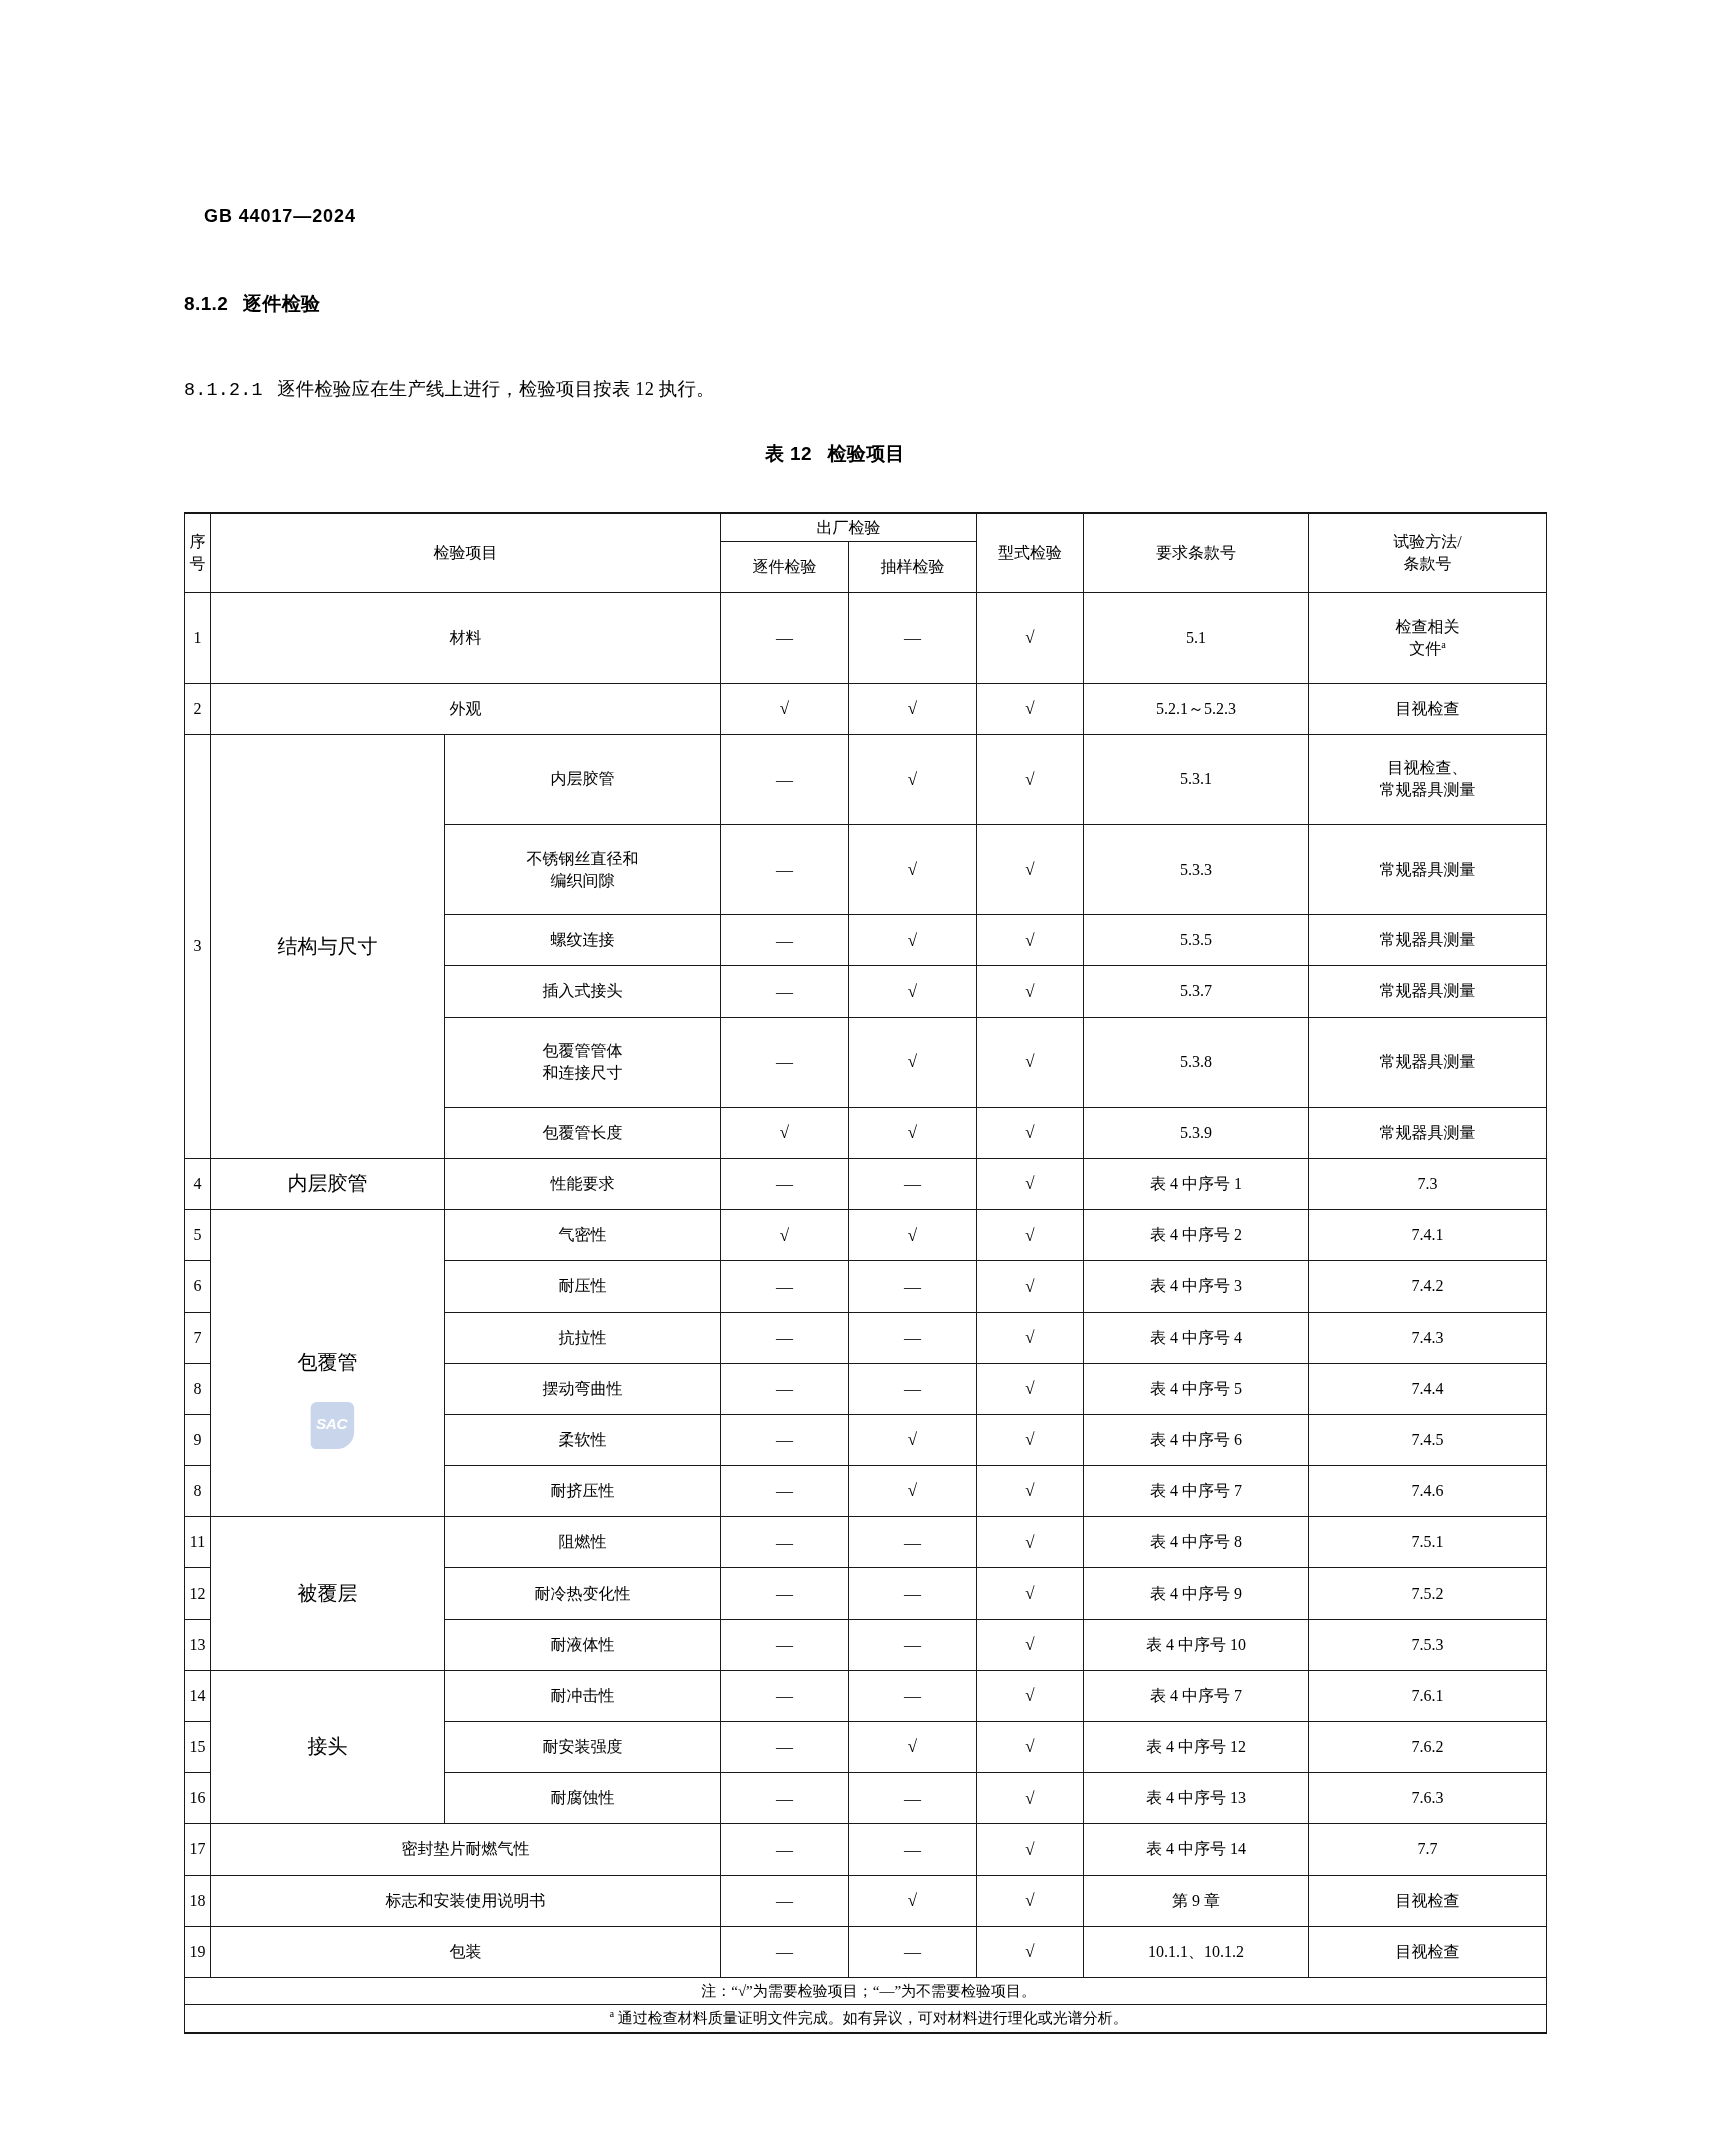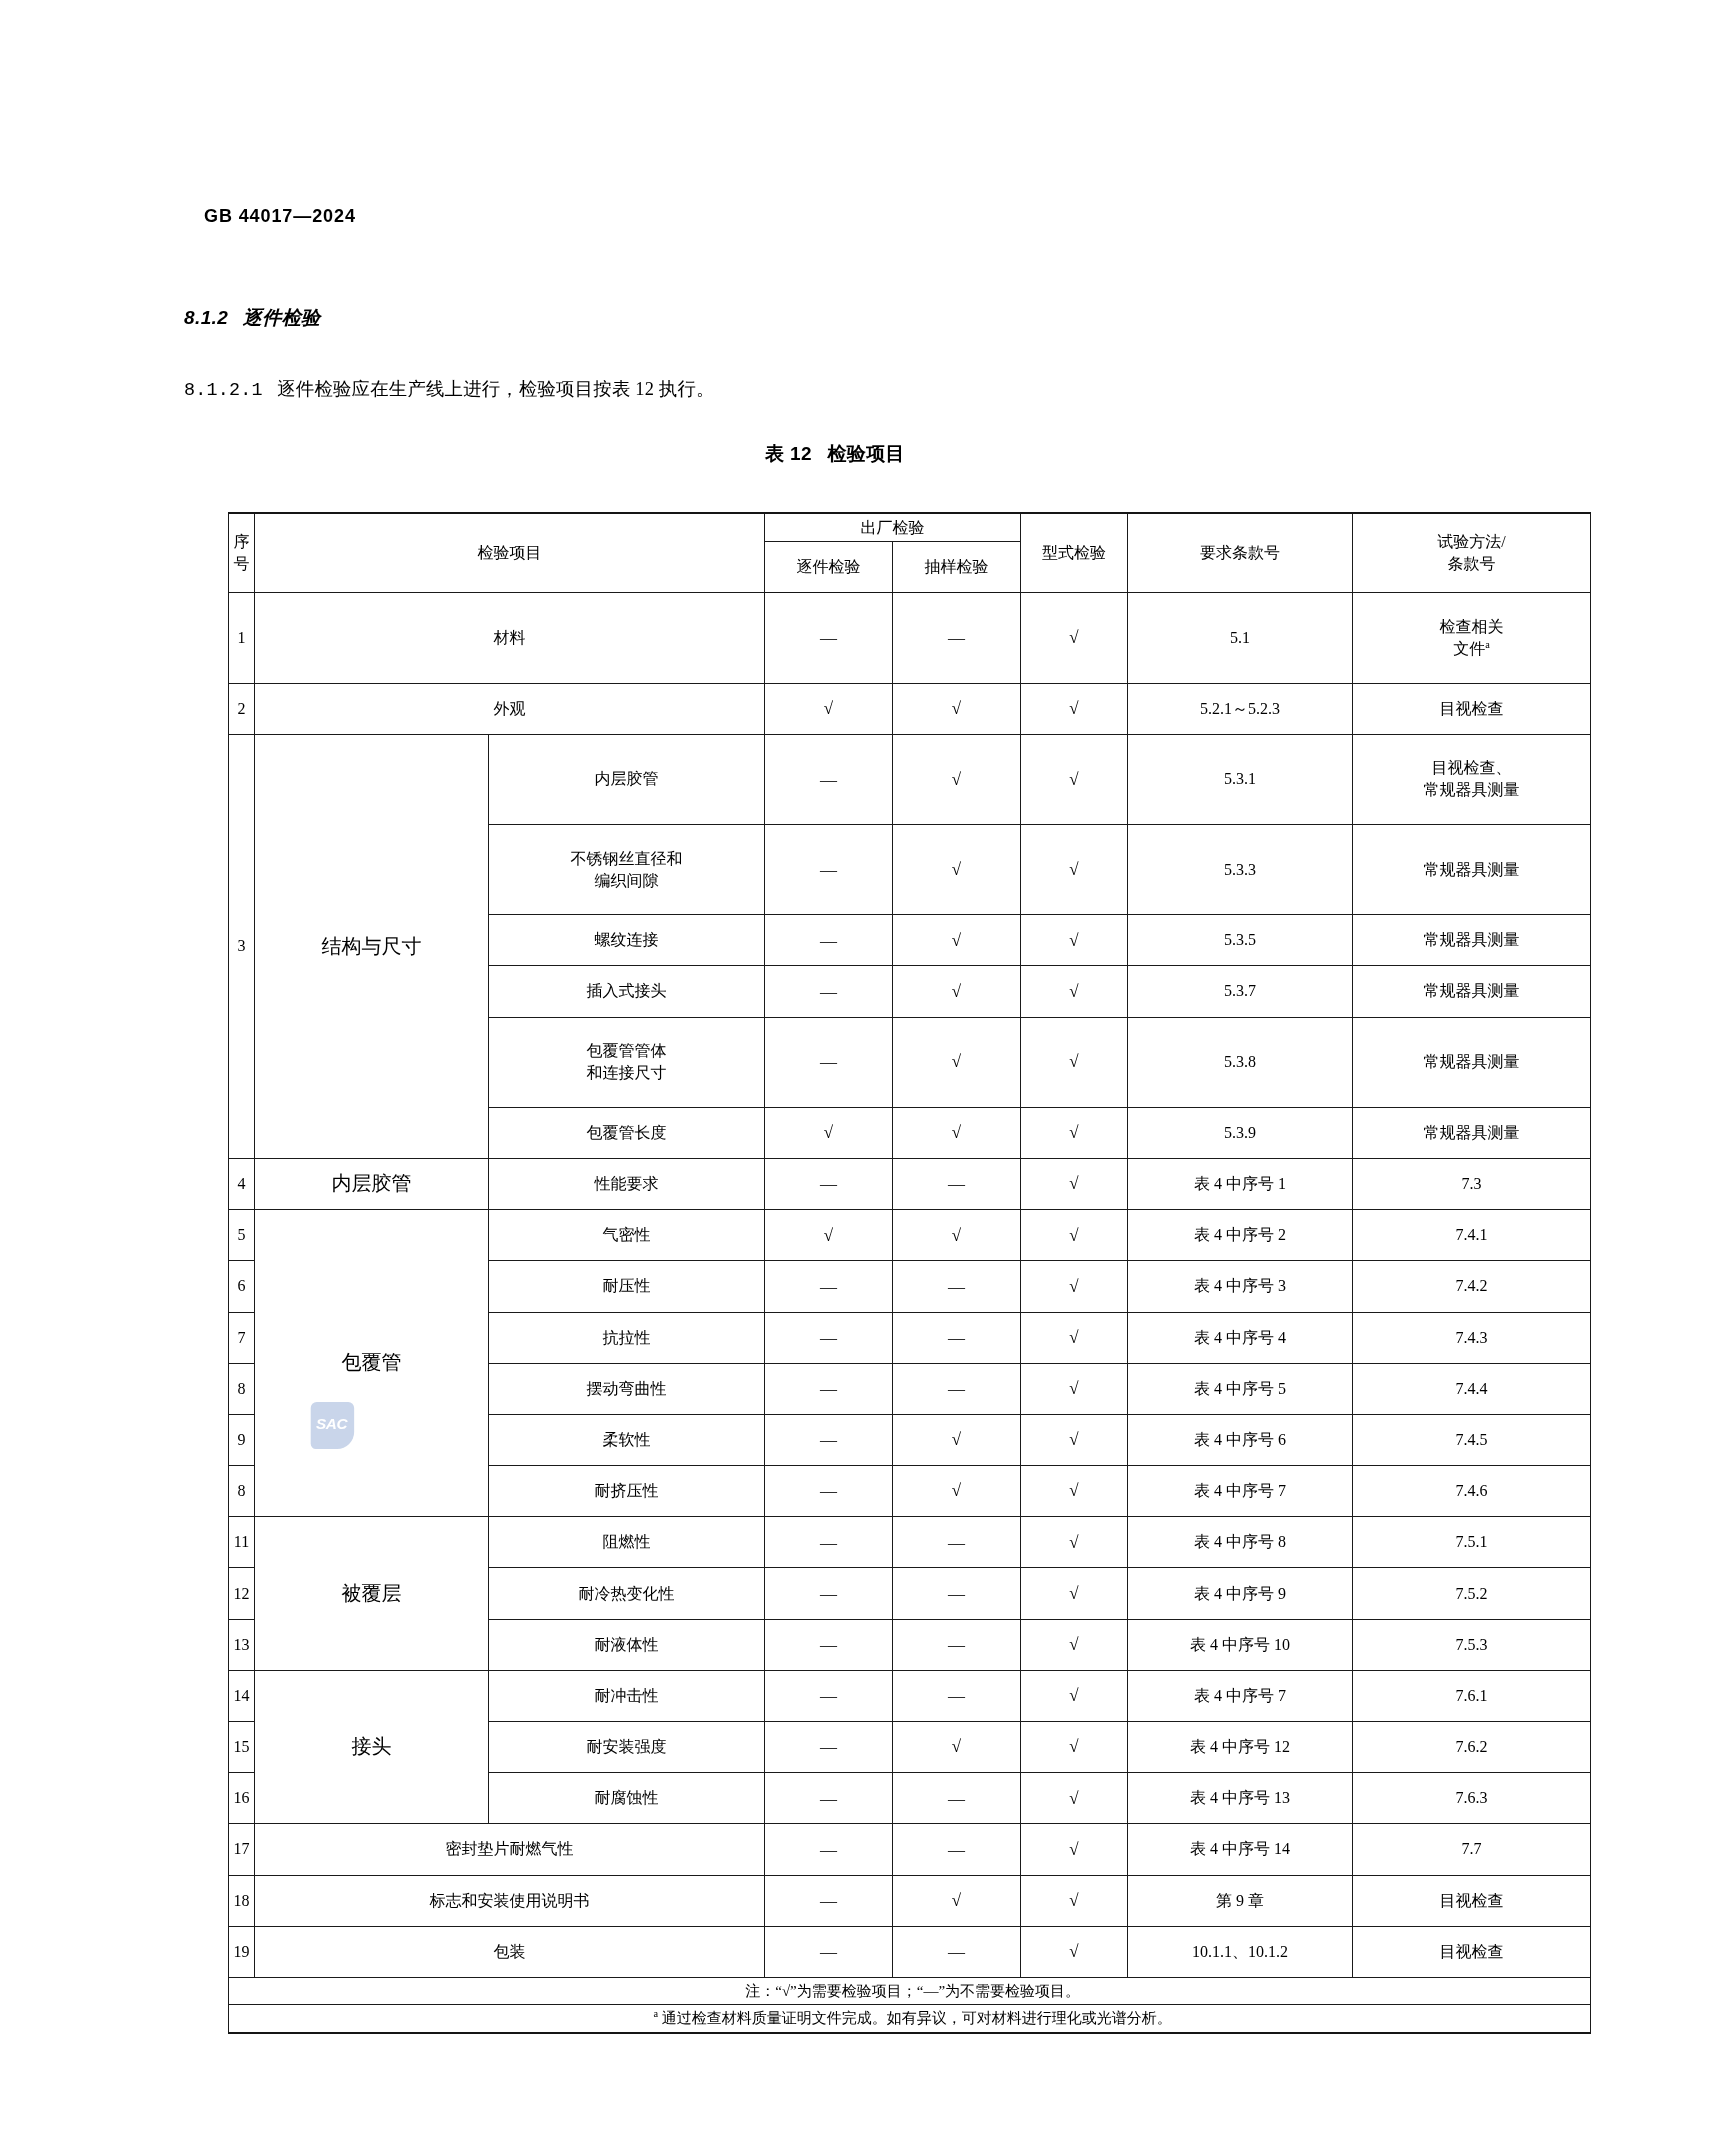--- a/index.html
+++ b/index.html
@@ -14,23 +14,23 @@
 
   
   .std-header{
     position:absolute;left:184px;top:206px;
     font-family:"Liberation Sans","DejaVu Sans",sans-serif;
     font-weight:700;font-size:18px;letter-spacing:0.9px;margin-left:20px;
   }
 
   
   .clause-h{
-    position:absolute;left:184px;top:305px;
+    position:absolute;left:184px;top:291px;
     font-family:"Liberation Sans","DejaVu Sans",sans-serif;
-    font-weight:700;font-size:19px;letter-spacing:0.4px;font-style:italic;
+    font-weight:700;font-size:19px;letter-spacing:0.4px;
   }
   .clause-h .num{margin-right:14.6px;}
 
   .clause-p{
     position:absolute;left:184px;top:376px;
     font-size:18.4px;letter-spacing:0.2px;white-space:nowrap;
   }
   .clause-p .num{
     font-family:Liberation Mono, monospace;
     font-weight:400;margin-right:14.6px;
@@ -53,21 +53,21 @@
     font-size:16px;
   }
   table.t12 td,table.t12 th{
     border:0.6px solid #1a1a1a;
     text-align:center;vertical-align:middle;
     padding:2.6px 1.7px;
     font-weight:400;
     line-height:1.38;
   }
   
-  table.t12{border-top:2.1px solid #151515;border-bottom:2.1px solid #151515;margin-left:44px;}
+  table.t12{border-top:2.1px solid #151515;border-bottom:2.1px solid #151515;}
   table.t12 tr.hdr-last > *{border-bottom:1.7px solid #151515;}
   table.t12 tr.note-row > *{border-top:1.7px solid #151515;padding-left:8px;}
   table.t12 tr.note-row.second > *{border-top:1.7px solid #151515;}
   table.t12 td.vgroup{font-size:20px;}
   .ck{font-size:17px;line-height:1;}
   .dash{font-size:17px;line-height:1;}
   td.note{
     text-align:left;padding:13px 11px 13px 17px;font-size:15px;line-height:1.5;
   }
   td.note sup{font-size:10.3px;vertical-align:super;}

